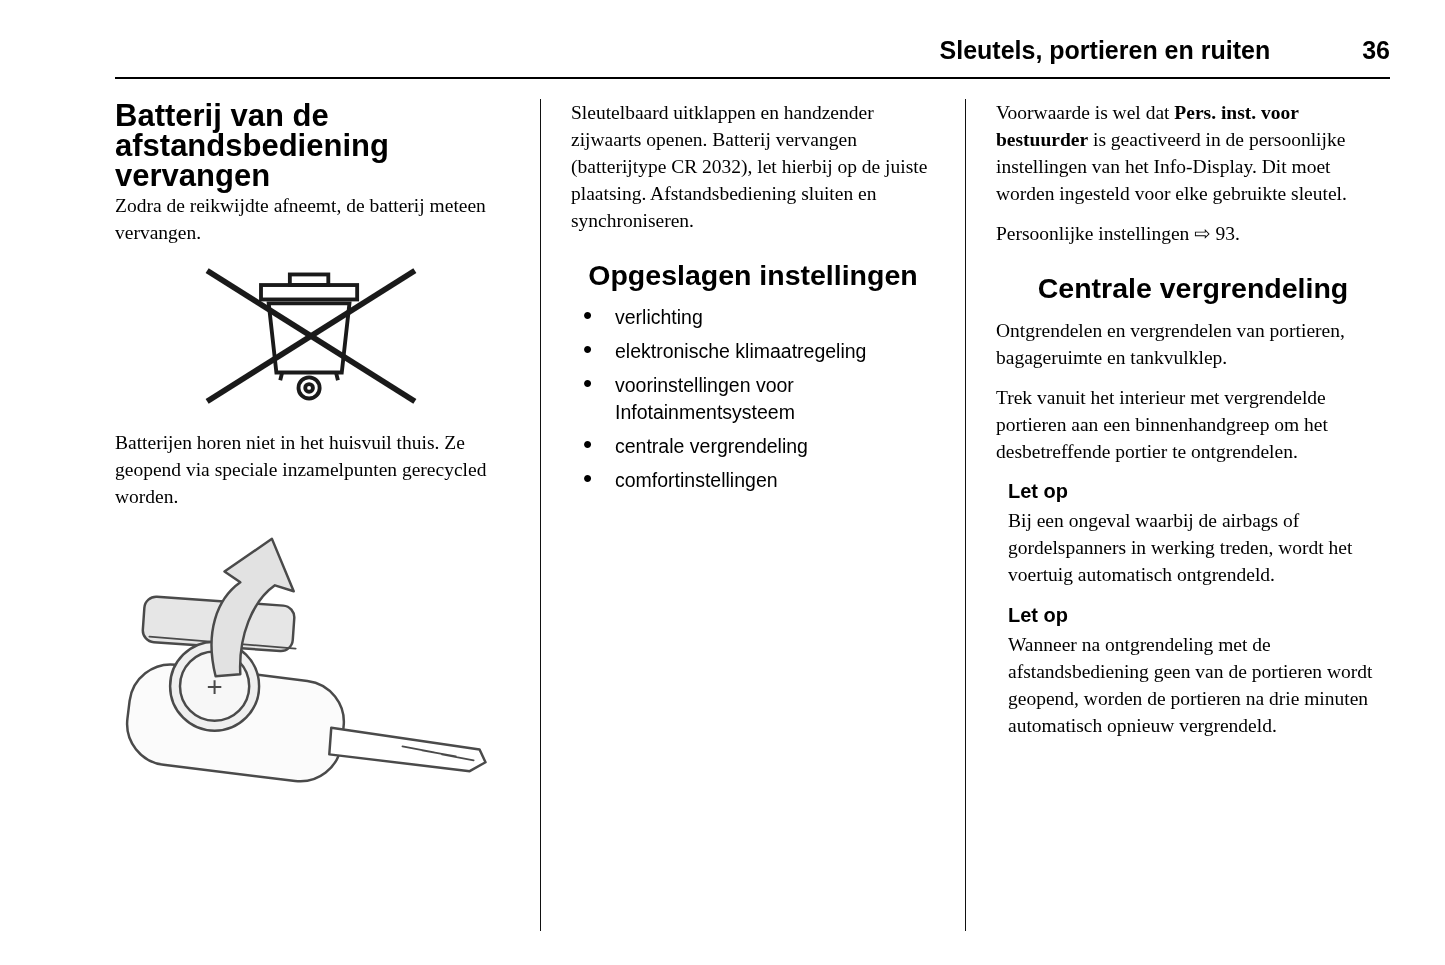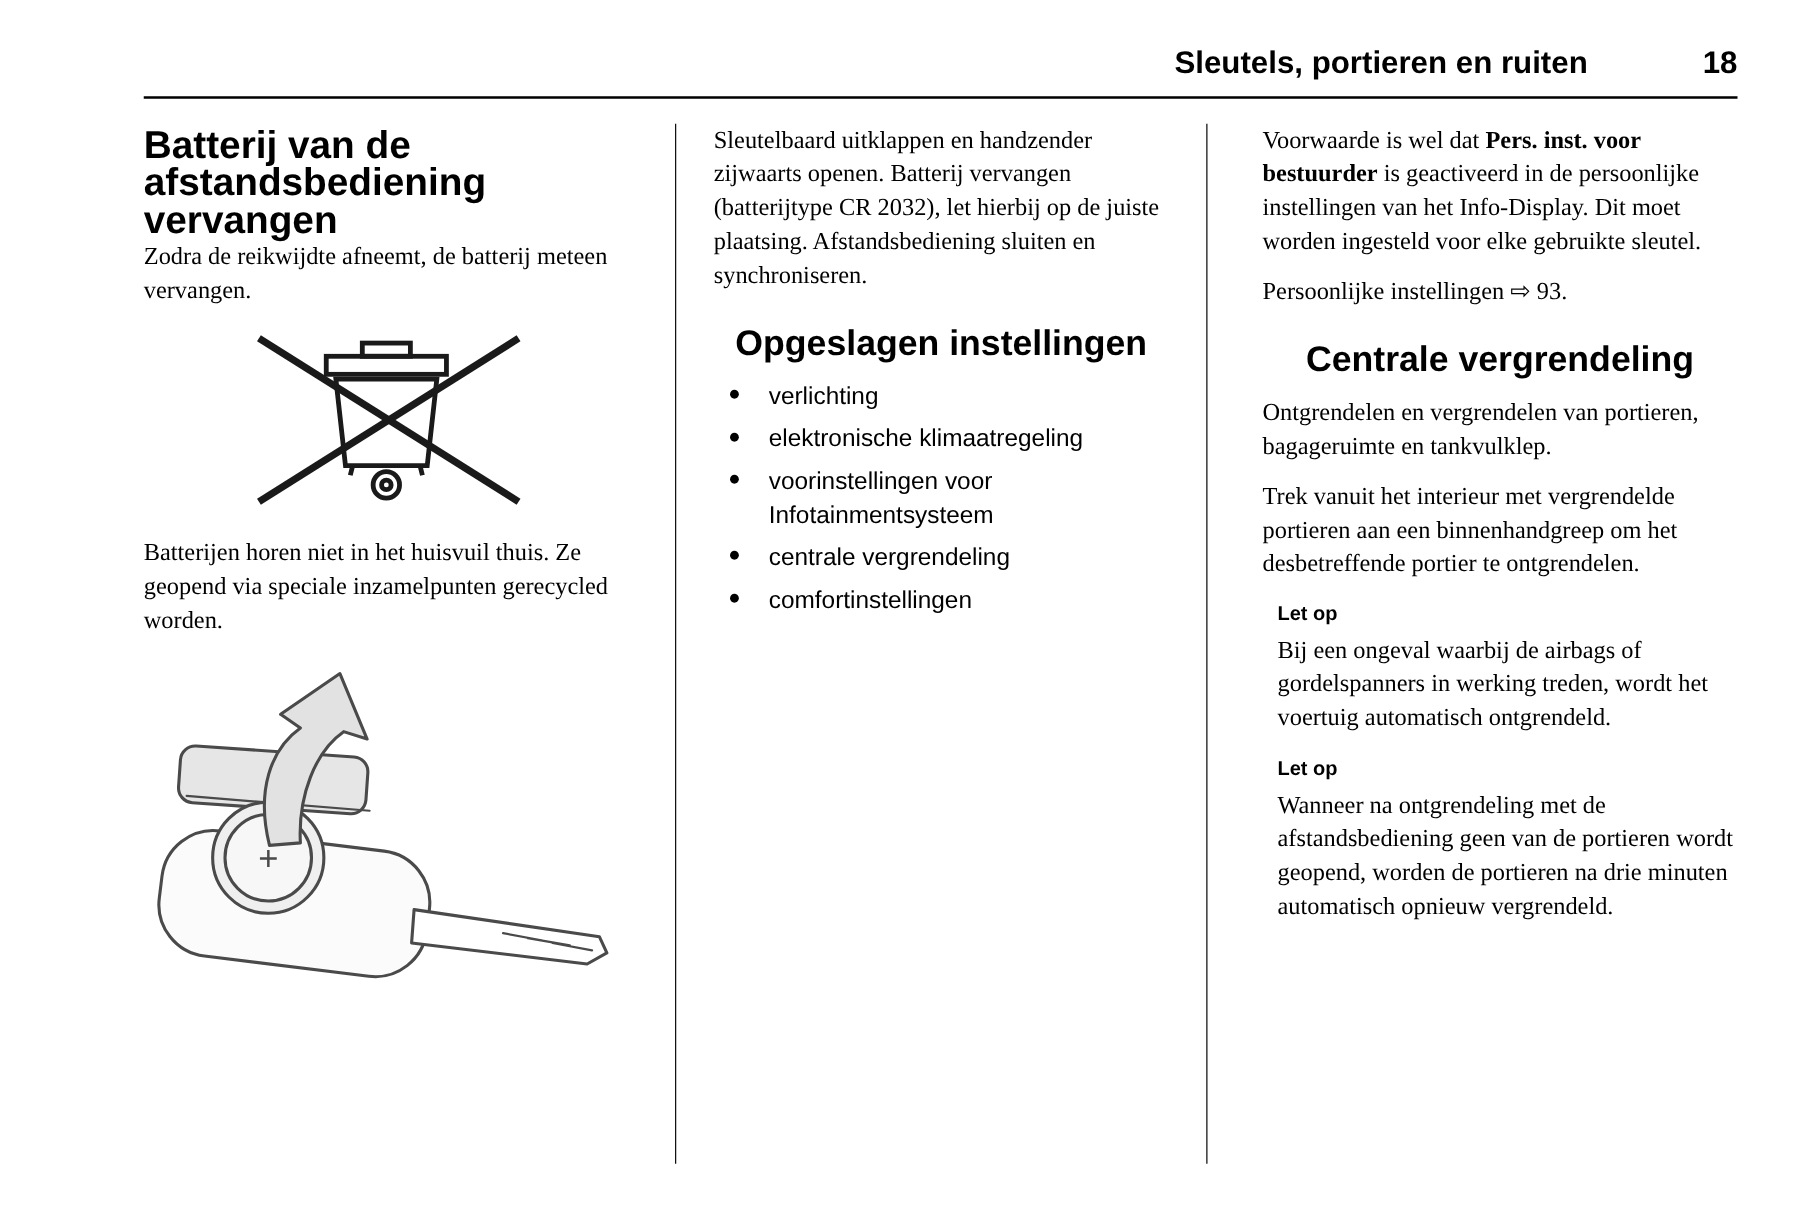--- a/index.html
+++ b/index.html
@@ -40,21 +40,21 @@
   }
   .col {
     width: 425px;
     box-sizing: border-box;
     font-size: 19.5px;
     line-height: 27px;
     hyphens: auto;
   }
   .col-1 { padding-right: 34px; }
   .col-2 { border-left: 1.5px solid #111; padding: 0 30px; }
-  .col-3 { border-left: 1.5px solid #111; padding-left: 44px; }
+  .col-3 { border-left: 1.5px solid #111; padding-left: 30px; }
 
   p { margin: 0 0 13px; font-family: Liberation Serif, serif; }
 
   .small-heading {
     font-size: 31px;
     line-height: 30px;
     font-weight: bold;
     margin: 2px 0 1px;
   }
   .big-heading {
@@ -81,42 +81,42 @@
     position: absolute;
     left: 12px;
     top: -2px;
     font-size: 26px;
   }
 
   
   .notice { margin-left: 12px; }
   .notice-title {
     font-weight: bold;
-    font-size: 16px;
+    font-size: 20px;
     margin: 12px 0 2px;
   }
   .notice p { margin-bottom: 14px; }
 
   
   figure { margin: 0; }
   .figure-weee {
     display: flex;
     justify-content: center;
     margin: 6px 0 16px;
   }
   .figure-key { margin: 16px 0 0; }
 </style>
 </head>
 <body>
 
 <div class="page">
 
   <header class="page-header">
     <span class="header-title">Sleutels, portieren en ruiten</span>
-    <span class="page-number">18</span>
+    <span class="page-number">36</span>
   </header>
 
   <main class="columns">
 
     <section class="col col-1">
       <h2 class="small-heading">Batterij van de afstandsbediening vervangen</h2>
       <p>Zodra de reikwijdte afneemt, de batterij meteen vervangen.</p>
 
       <figure class="figure-weee">
         <svg width="250" height="154" viewBox="0 0 260 160">

